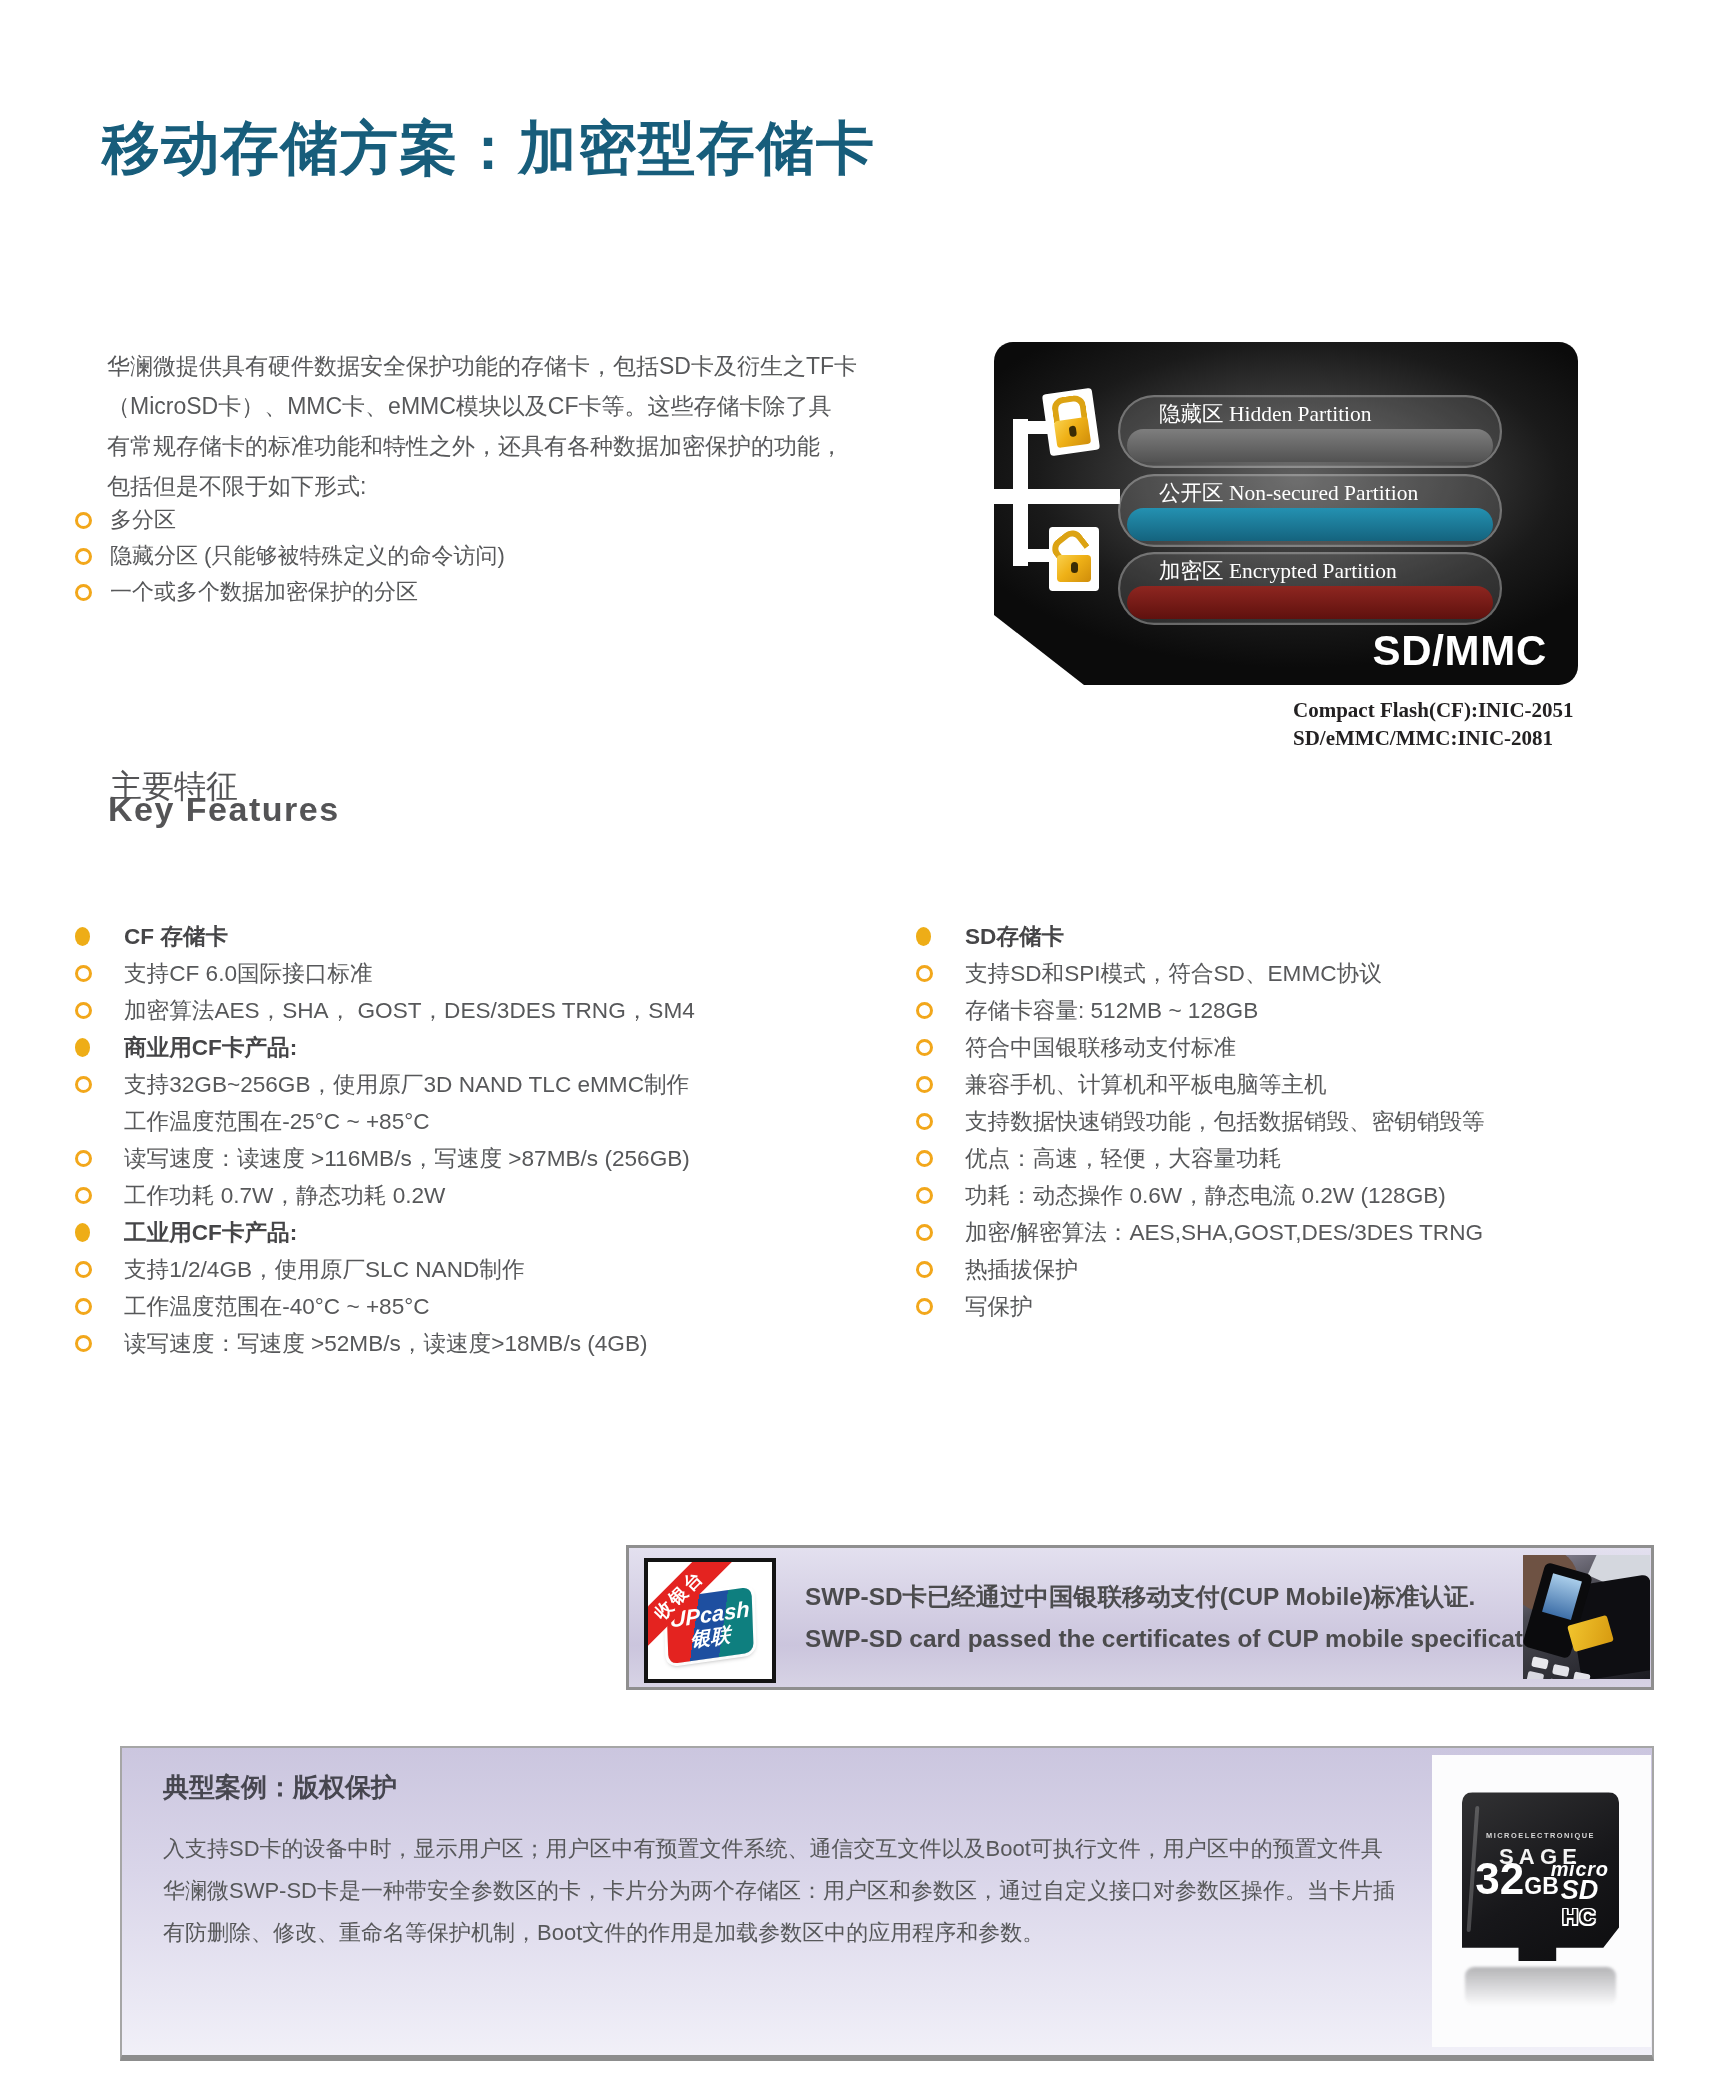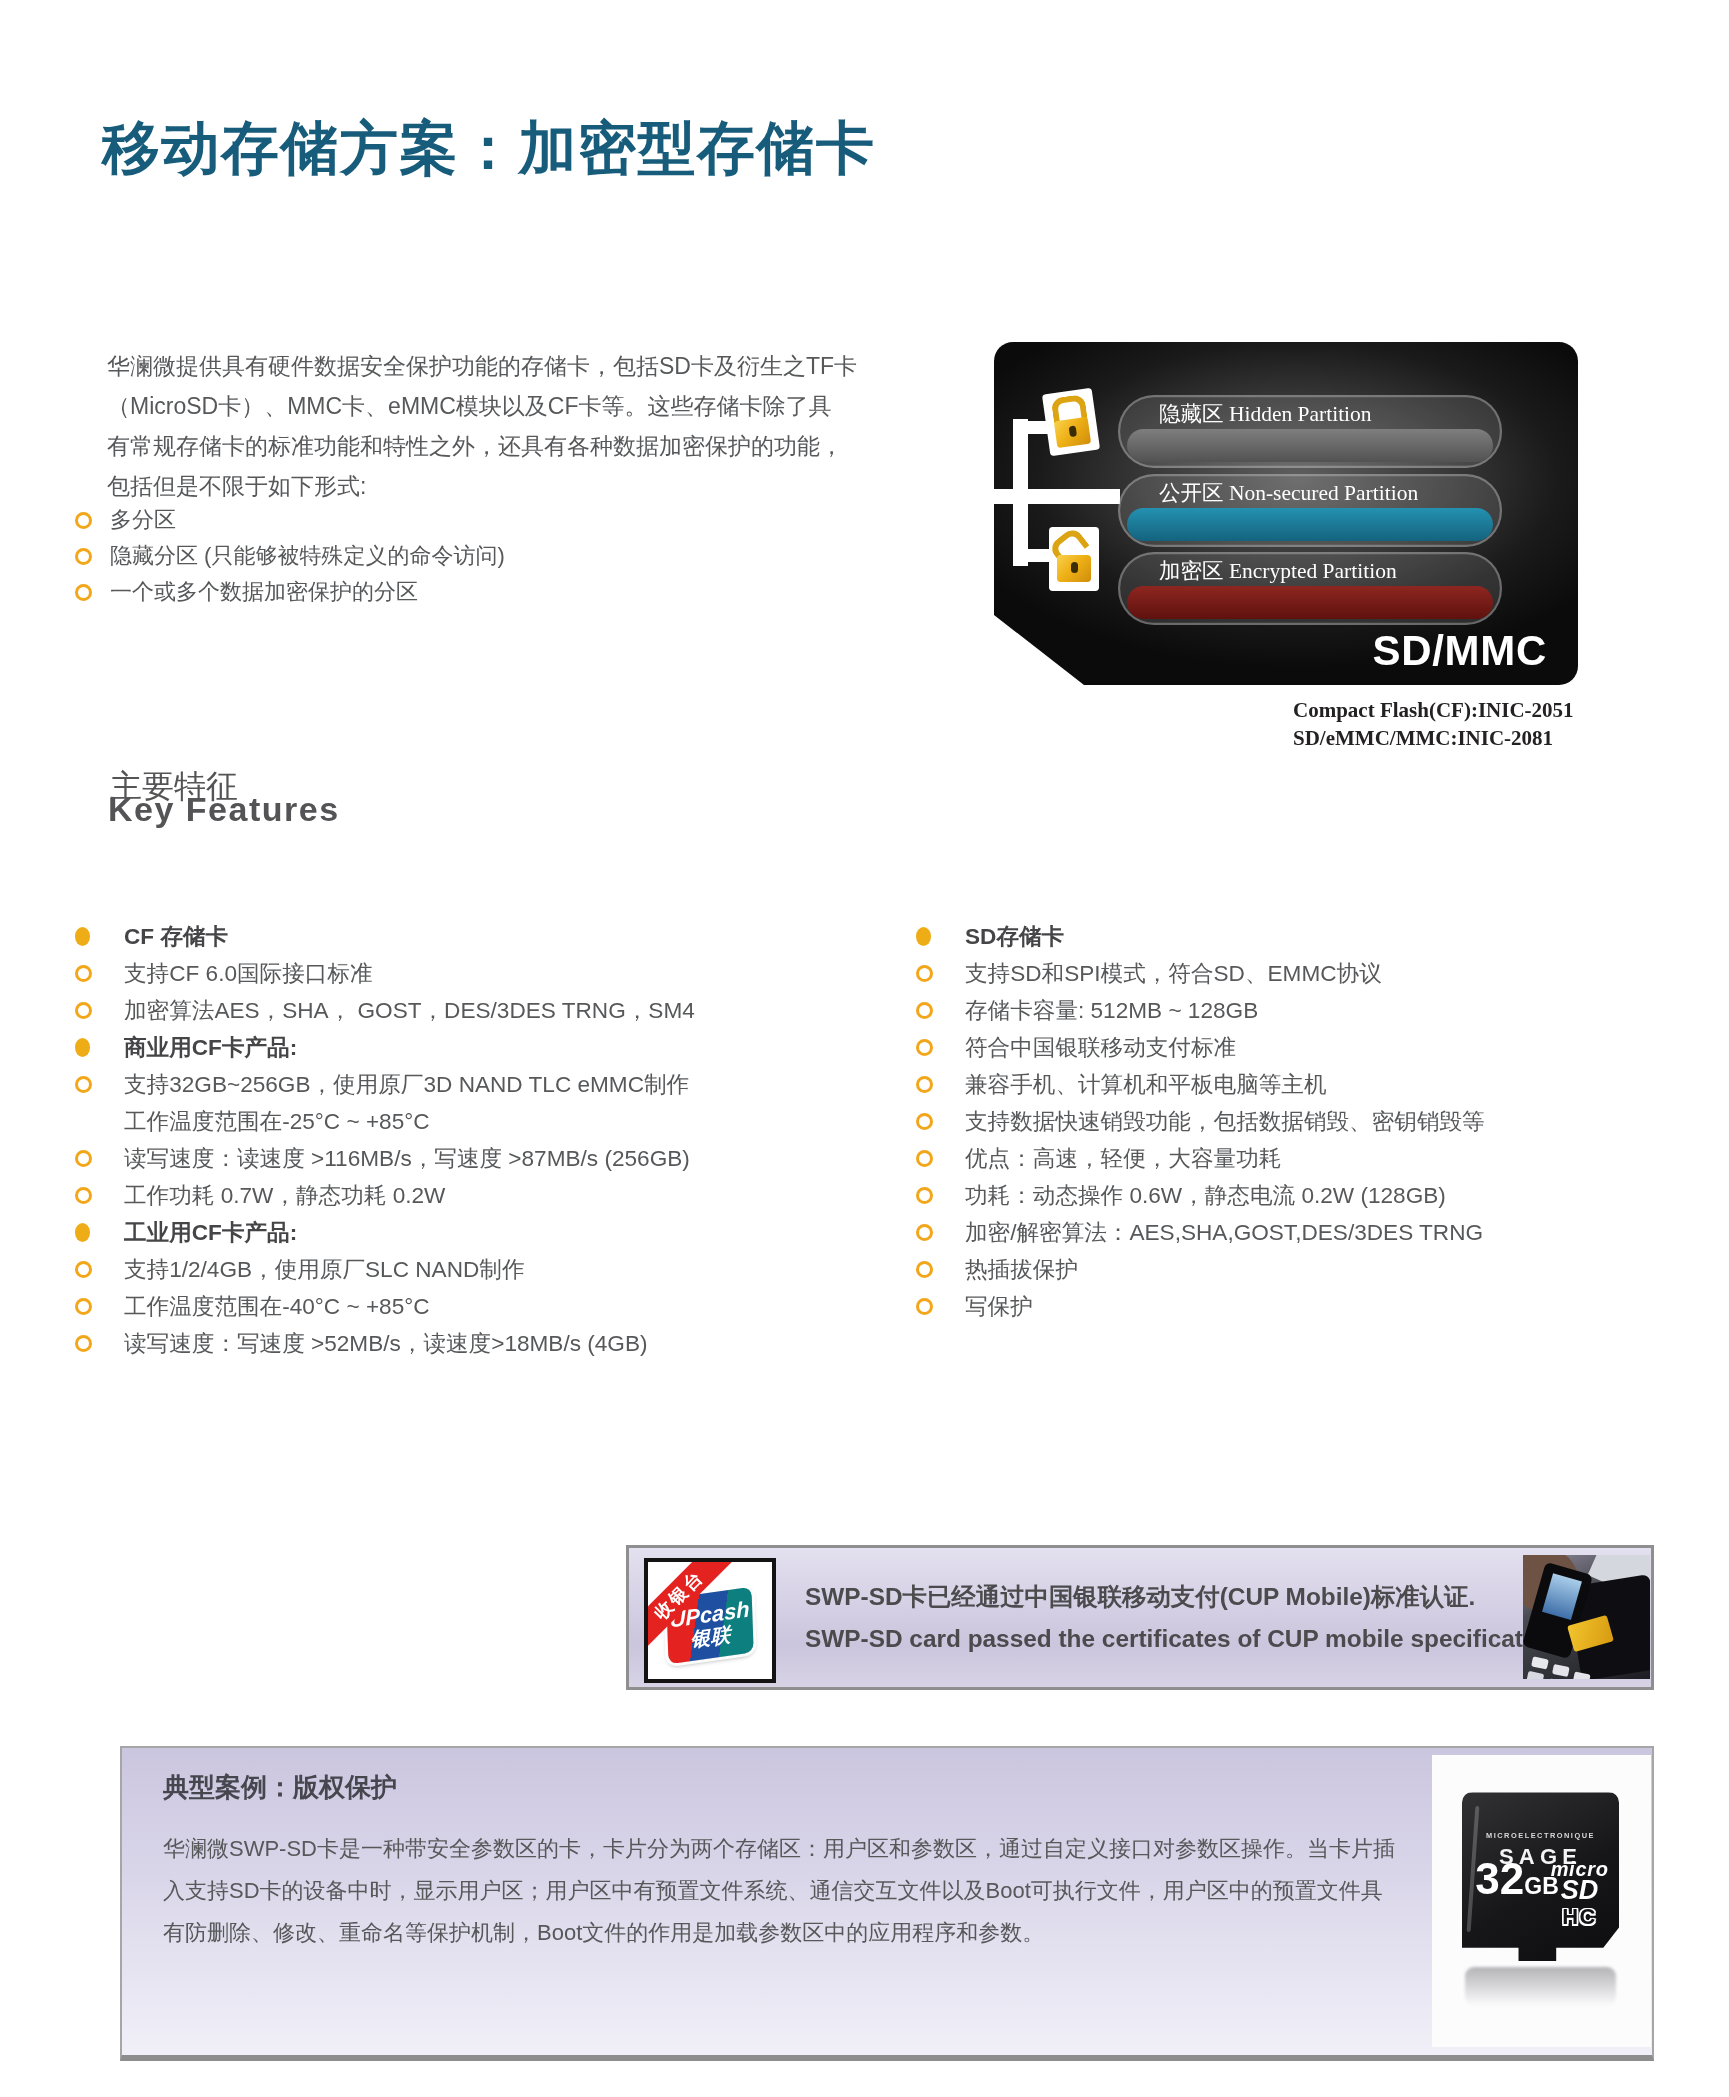--- a/index.html
+++ b/index.html
@@ -353,22 +353,22 @@
         <div class="pos-screen"></div>
       </div>
       <div class="pos-card"></div>
       <div class="pos-keys"></div>
     </div>
   </div>
 
   <div class="abs case">
     <div class="case-h">典型案例：版权保护</div>
     <div class="case-body">
+      <div>入支持SD卡的设备中时，显示用户区；用户区中有预置文件系统、通信交互文件以及Boot可执行文件，用户区中的预置文件具</div>
       <div>华澜微SWP-SD卡是一种带安全参数区的卡，卡片分为两个存储区：用户区和参数区，通过自定义接口对参数区操作。当卡片插</div>
-      <div>入支持SD卡的设备中时，显示用户区；用户区中有预置文件系统、通信交互文件以及Boot可执行文件，用户区中的预置文件具</div>
       <div>有防删除、修改、重命名等保护机制，Boot文件的作用是加载参数区中的应用程序和参数。</div>
     </div>
     <div class="photo-block">
       <div class="sdcard">
         <div class="sage">SAGE</div>
         <div class="sagesub">MICROELECTRONIQUE</div>
         <div class="cap32"><span>32</span><span class="unit">GB</span></div>
         <div class="msd">
           <div class="micro">micro</div>
           <div class="sd">SD</div>

